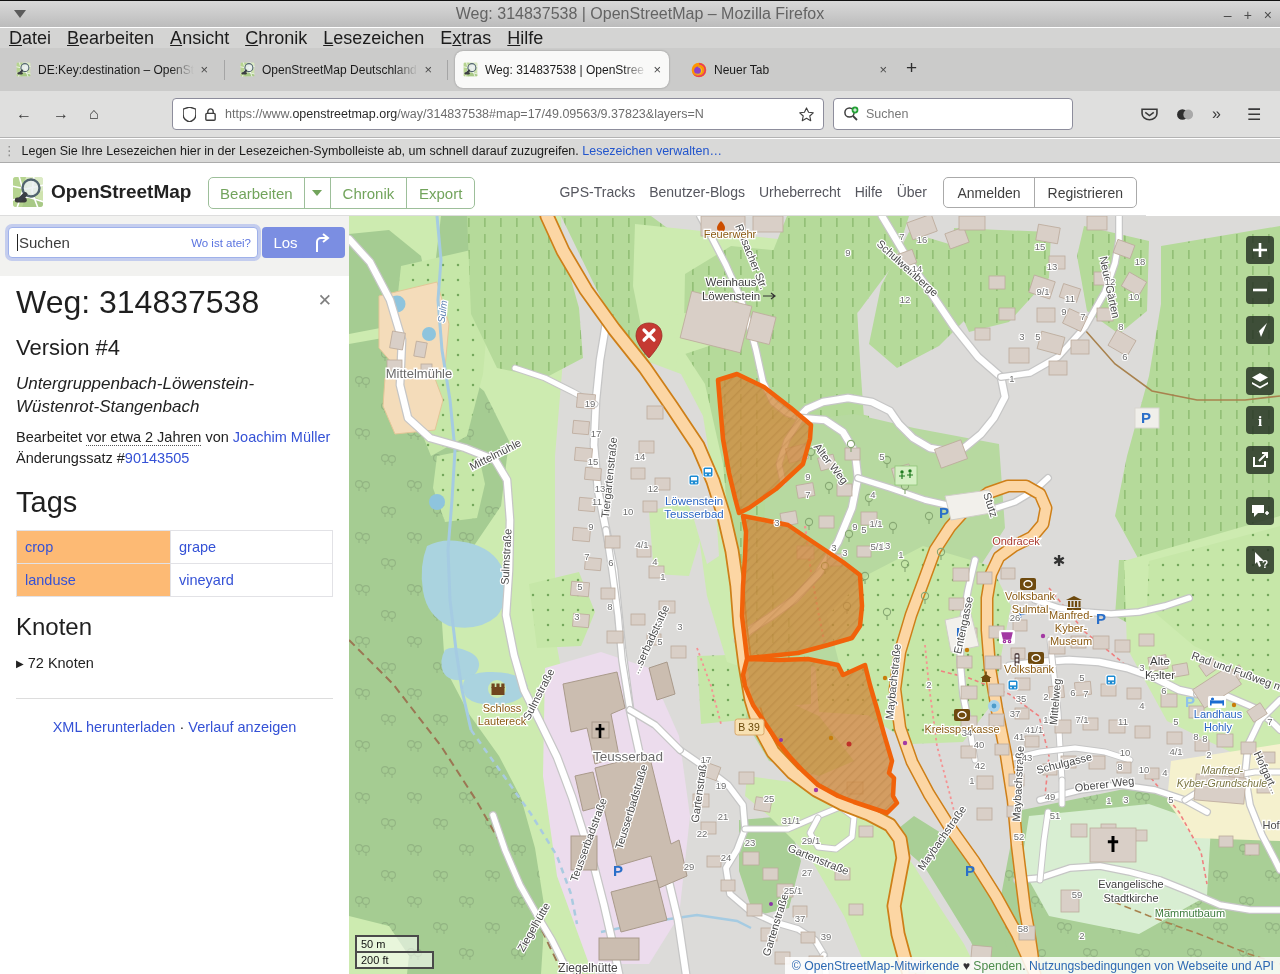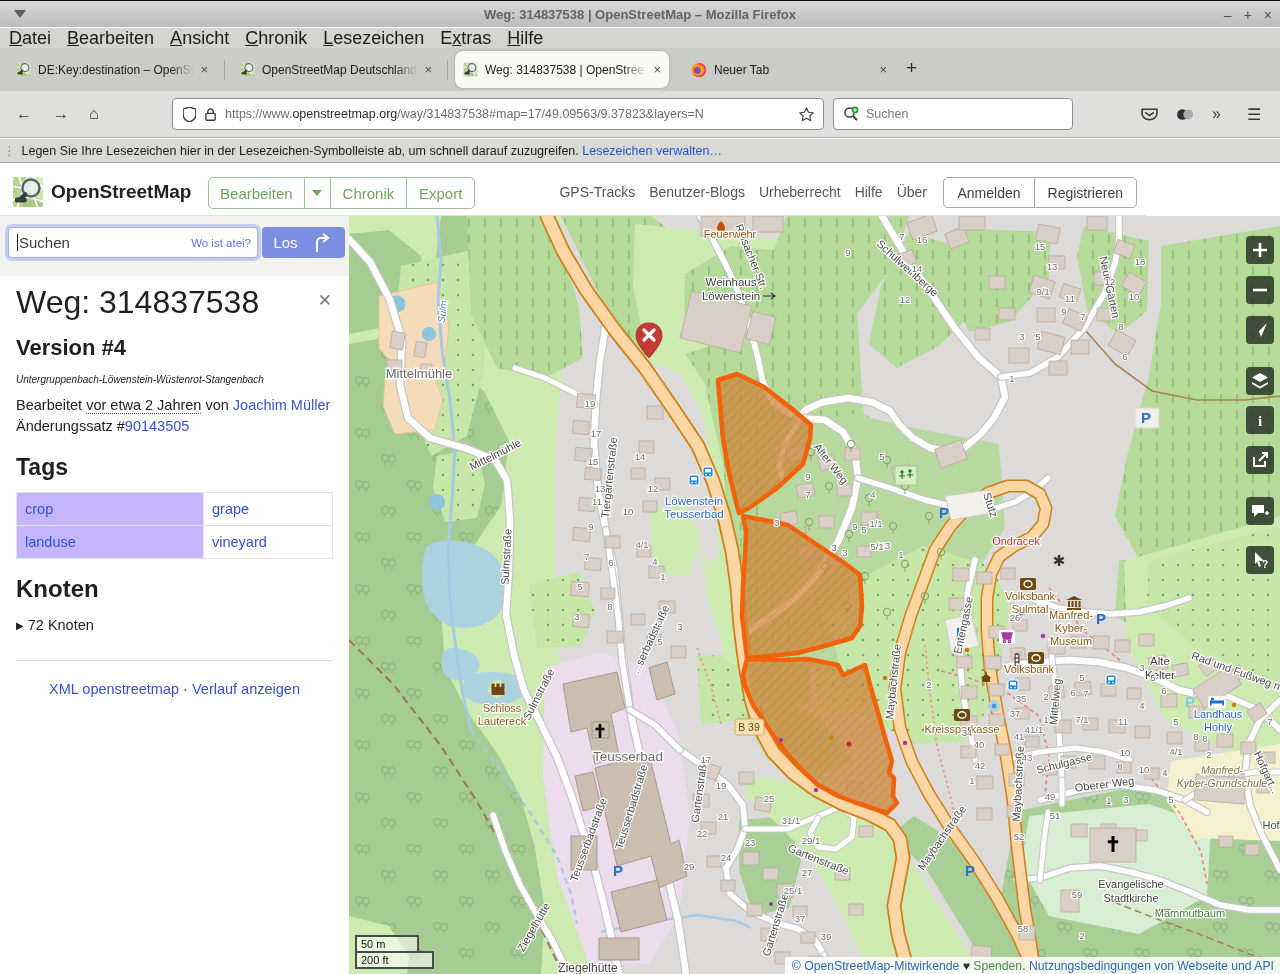--- a/index.html
+++ b/index.html
@@ -1,19 +1,19 @@
 <!DOCTYPE html>
 <html lang="de"><head><meta charset="utf-8">
 <style>
 *{margin:0;padding:0;box-sizing:border-box}
 html,body{width:1280px;height:974px;overflow:hidden;font-family:"Liberation Sans",sans-serif}
 #win{position:relative;width:1280px;height:974px;background:#fff}
 
 #titlebar{position:absolute;left:0;top:0;width:1280px;height:27px;background:linear-gradient(#d9d9d9,#bcbcbc);border-top:1px solid #111;display:flex;align-items:center;justify-content:center}
-#titlebar .t{font-size:13px;font-weight:bold;color:#636363}
+#titlebar .t{font-size:16px;font-weight:normal;color:#636363}
 #titlebar .caret{position:absolute;left:14px;top:9px;width:0;height:0;border-left:6px solid transparent;border-right:6px solid transparent;border-top:8px solid #5c5c5c}
 #winbtns{position:absolute;right:8px;top:0;height:27px;display:flex;align-items:center;gap:12px;color:#4c4c4c;font-size:14px}
 
 #menubar{position:absolute;left:0;top:28px;width:1280px;height:20px;background:#d4d4d3;display:flex;align-items:center;font-size:18px;color:#1c1c1c}
 #menubar span{margin-left:16px}
 #menubar span:first-child{margin-left:9px}
 #menubar u{text-decoration:underline}
 
 #tabbar{position:absolute;left:0;top:48px;width:1280px;height:43px;background:#cbcbca}
 .tab{position:absolute;top:3px;height:37px;display:flex;align-items:center;font-size:12px;color:#1b1b1b;padding:0 8px}
@@ -46,26 +46,26 @@
 #authbtns .sep{width:1px;height:100%;background:#aaa}
 
 #sidebar{position:absolute;left:0;top:52px;width:349px;height:758px;background:#fff}
 #searchrow{position:absolute;left:0;top:0;width:349px;height:60px;background:#f2f2f0}
 #sinput{position:absolute;left:8px;top:11px;width:250px;height:31px;background:#fff;border:1px solid #9fb1ea;border-radius:4px;box-shadow:0 0 0 3px rgba(140,160,235,.45);display:flex;align-items:center}
 #sinput .ph{font-size:15px;color:#3c3c3c;margin-left:8px;border-left:1px solid #222;padding-left:1px}
 #sinput .wo{position:absolute;right:6px;font-size:11.5px;color:#5b74e0}
 .bluebtn{position:absolute;top:11px;height:31px;background:#7b8ee2;border-radius:4px;color:#fff;display:flex;align-items:center;justify-content:center}
 #content{position:absolute;left:0;top:60px;width:349px;height:698px;background:#fff;color:#222}
 #content h1{font-size:32px;font-weight:500;color:#1f1f1f}
-#content h2{font-size:22px;font-weight:700;color:#1f1f1f}
+#content h2{font-size:22px;font-weight:400;color:#1f1f1f}
 #closex{position:absolute;right:17px;top:14px;color:#808080;font-size:17px}
 .link{color:#3552d6;text-decoration:none}
 table.tags{border-collapse:collapse;width:317px;margin-left:16px;font-size:14.5px}
 table.tags td{border:1px solid #e2e2e6;height:33px;padding-left:8px}
-table.tags td.k{width:187px;background:#c4b5fd}
+table.tags td.k{width:154px;background:#fdba74}
 
 #map{position:absolute;left:349px;top:52px;width:931px;height:758px;overflow:hidden}
 </style></head>
 <body>
 <div id="win">
 <div id="titlebar">
       <div class="caret"></div>
       <div class="t">Weg: 314837538 | OpenStreetMap – Mozilla Firefox</div>
 <div id="winbtns">
         <span>–</span>
@@ -285,40 +285,40 @@
                 <path d="M4,19 V9 A4,4 0 0 1 8,5 H14"></path>
                 <path d="M10,1 L15,5 L10,9"></path>
               </g>
             </svg>
     </div>
   </div>
   <div id="content">
     <div id="closex">✕</div>
     <h1 style="margin:8px 0 0 16px">Weg: 314837538</h1>
     <h2 style="margin:14px 0 0 16px">Version #4</h2>
-    <div style="margin:12px 16px 0;font-size:10px;font-style:italic;line-height:1.35">Untergruppenbach-Löwenstein-Wüstenrot-Stangenbach</div>
+    <div style="margin:12px 16px 0;font-size:17px;font-style:italic;line-height:1.35">Untergruppenbach-Löwenstein-Wüstenrot-Stangenbach</div>
     <div style="margin:10px 16px 0;font-size:14.5px">Bearbeitet <span style="border-bottom:1px dotted #555">vor etwa 2 Jahren</span> von <a class="link">Joachim Müller</a><br>
     <span style="display:inline-block;margin-top:5px">Änderungssatz #<a class="link">90143505</a></span></div>
-    <h2 style="margin:20px 0 0 16px;font-size:23px">Tags</h2>
+    <h2 style="margin:20px 0 0 16px;font-size:29px">Tags</h2>
     <table class="tags" style="margin-top:11px">
       <tbody>
               <tr>
                 <td class="k"><a class="link">crop</a></td>
                 <td><a class="link">grape</a></td>
               </tr>
       <tr>
                 <td class="k"><a class="link">landuse</a></td>
                 <td><a class="link">vineyard</a></td>
               </tr>
     </tbody>
           </table>
     <h2 style="margin:16px 0 0 16px;font-size:24px">Knoten</h2>
     <div style="margin:14px 0 0 16px;font-size:14.5px"><span style="font-size:10px;vertical-align:1px">▶</span> 72 Knoten</div>
     <hr style="margin:27px 16px 0;border:none;border-top:1px solid #ddd">
-    <div style="margin-top:20px;text-align:center;font-size:14.5px"><a class="link">XML openstreetmap</a> · <a class="link">Verlauf anzeigen</a></div>
+    <div style="margin-top:20px;text-align:center;font-size:14.5px"><a class="link">XML herunterladen</a> · <a class="link">Verlauf anzeigen</a></div>
   </div>
  </div>
  <div id="map"><svg id="mapsvg" width="931" height="758" viewBox="0 0 931 758" font-family="Liberation Sans, sans-serif">
           <defs>
 <pattern id="vy" width="16" height="16" patternUnits="userSpaceOnUse">
  <rect width="16" height="16" fill="#b5da9a"></rect>
  <rect x="7" y="2" width="1.7" height="9" fill="#93c077"></rect>
 </pattern>
 <pattern id="orch" width="15" height="15" patternUnits="userSpaceOnUse">
  <rect width="15" height="15" fill="#c6e7a8"></rect>

